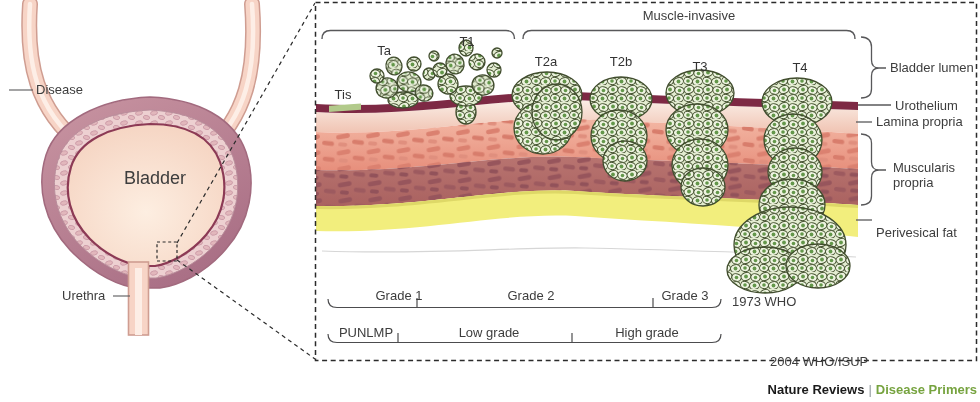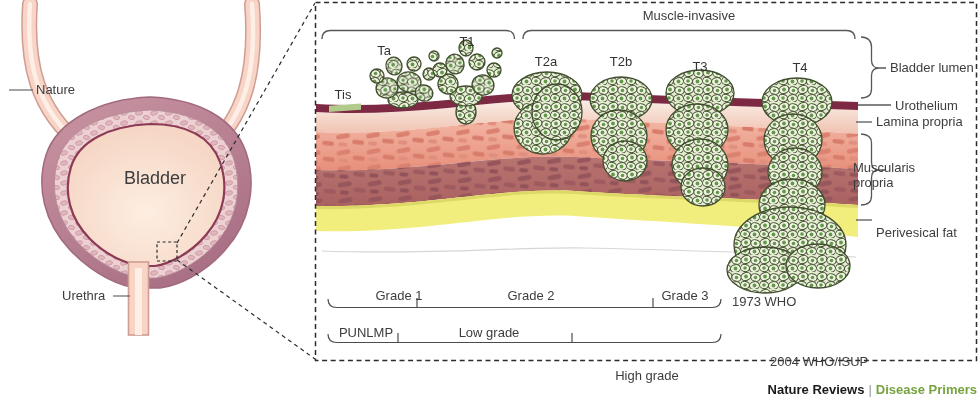--- a/index.html
+++ b/index.html
@@ -191,47 +191,47 @@
       <line x1="653" y1="307.5" x2="653" y2="298"></line>
       <path d="M328,334 Q328,342.5 337,342.5 L712,342.5 Q721,342.5 721,334"></path>
       <line x1="398" y1="342.5" x2="398" y2="333"></line>
       <line x1="572" y1="342.5" x2="572" y2="333"></line>
     </g>
 
     <rect x="315.5" y="2.5" width="661" height="358" fill="none" stroke="#2b2b2b" stroke-width="1.5" stroke-dasharray="5 3.6"></rect>
   </g>
 </svg>
 
-<div class="lbl" style="left:36px;top:83px;">Nature</div>
+<div class="lbl" style="left:36px;top:83px;">Disease</div>
 <div class="lbl ctr" style="left:155px;top:168px;font-size:18px;">Bladder</div>
 <div class="lbl" style="left:62px;top:289px;">Urethra</div>
 
 <div class="lbl ctr" style="left:689px;top:9px;">Muscle-invasive</div>
 
 <div class="lbl ctr stage-lbl" style="left:343px;top:88px;">Tis</div>
 <div class="lbl ctr stage-lbl" style="left:384px;top:44px;">Ta</div>
 <div class="lbl ctr stage-lbl" style="left:467px;top:35px;">T1</div>
 <div class="lbl ctr stage-lbl" style="left:546px;top:55px;">T2a</div>
 <div class="lbl ctr stage-lbl" style="left:621px;top:55px;">T2b</div>
 <div class="lbl ctr stage-lbl" style="left:700px;top:60px;">T3</div>
 <div class="lbl ctr stage-lbl" style="left:800px;top:61px;text-align:center;">T4</div>
 
 <div class="lbl" style="left:890px;top:61px;">Bladder lumen</div>
 <div class="lbl" style="left:895px;top:99px;">Urothelium</div>
 <div class="lbl" style="left:876px;top:115px;">Lamina propria</div>
-<div class="lbl wrap2" style="left:853px;top:161px;">Muscularis propria</div>
+<div class="lbl wrap2" style="left:893px;top:161px;">Muscularis propria</div>
 <div class="lbl" style="left:876px;top:226px;">Perivesical fat</div>
 
 <div class="lbl ctr" style="left:375px;top:289px;margin-left:24px;">Grade 1</div>
 <div class="lbl ctr" style="left:531px;top:289px;">Grade 2</div>
 <div class="lbl ctr" style="left:685px;top:289px;">Grade 3</div>
 <div class="lbl" style="left:732px;top:295px;">1973 WHO</div>
 
 <div class="lbl ctr" style="left:366px;top:326px;">PUNLMP</div>
 <div class="lbl ctr" style="left:489px;top:326px;">Low grade</div>
-<div class="lbl ctr" style="left:647px;top:326px;margin-top:43px;">High grade</div>
+<div class="lbl ctr" style="left:647px;top:326px;">High grade</div>
 <div class="lbl" style="left:770px;top:331px;margin-top:24px;">2004 WHO/ISUP</div>
 
 <div id="footer">
   <span class="brand">Nature Reviews</span><span class="divider">|</span><span class="pub">Disease Primers</span>
 </div>
 
 </div>
 
 </body></html>

